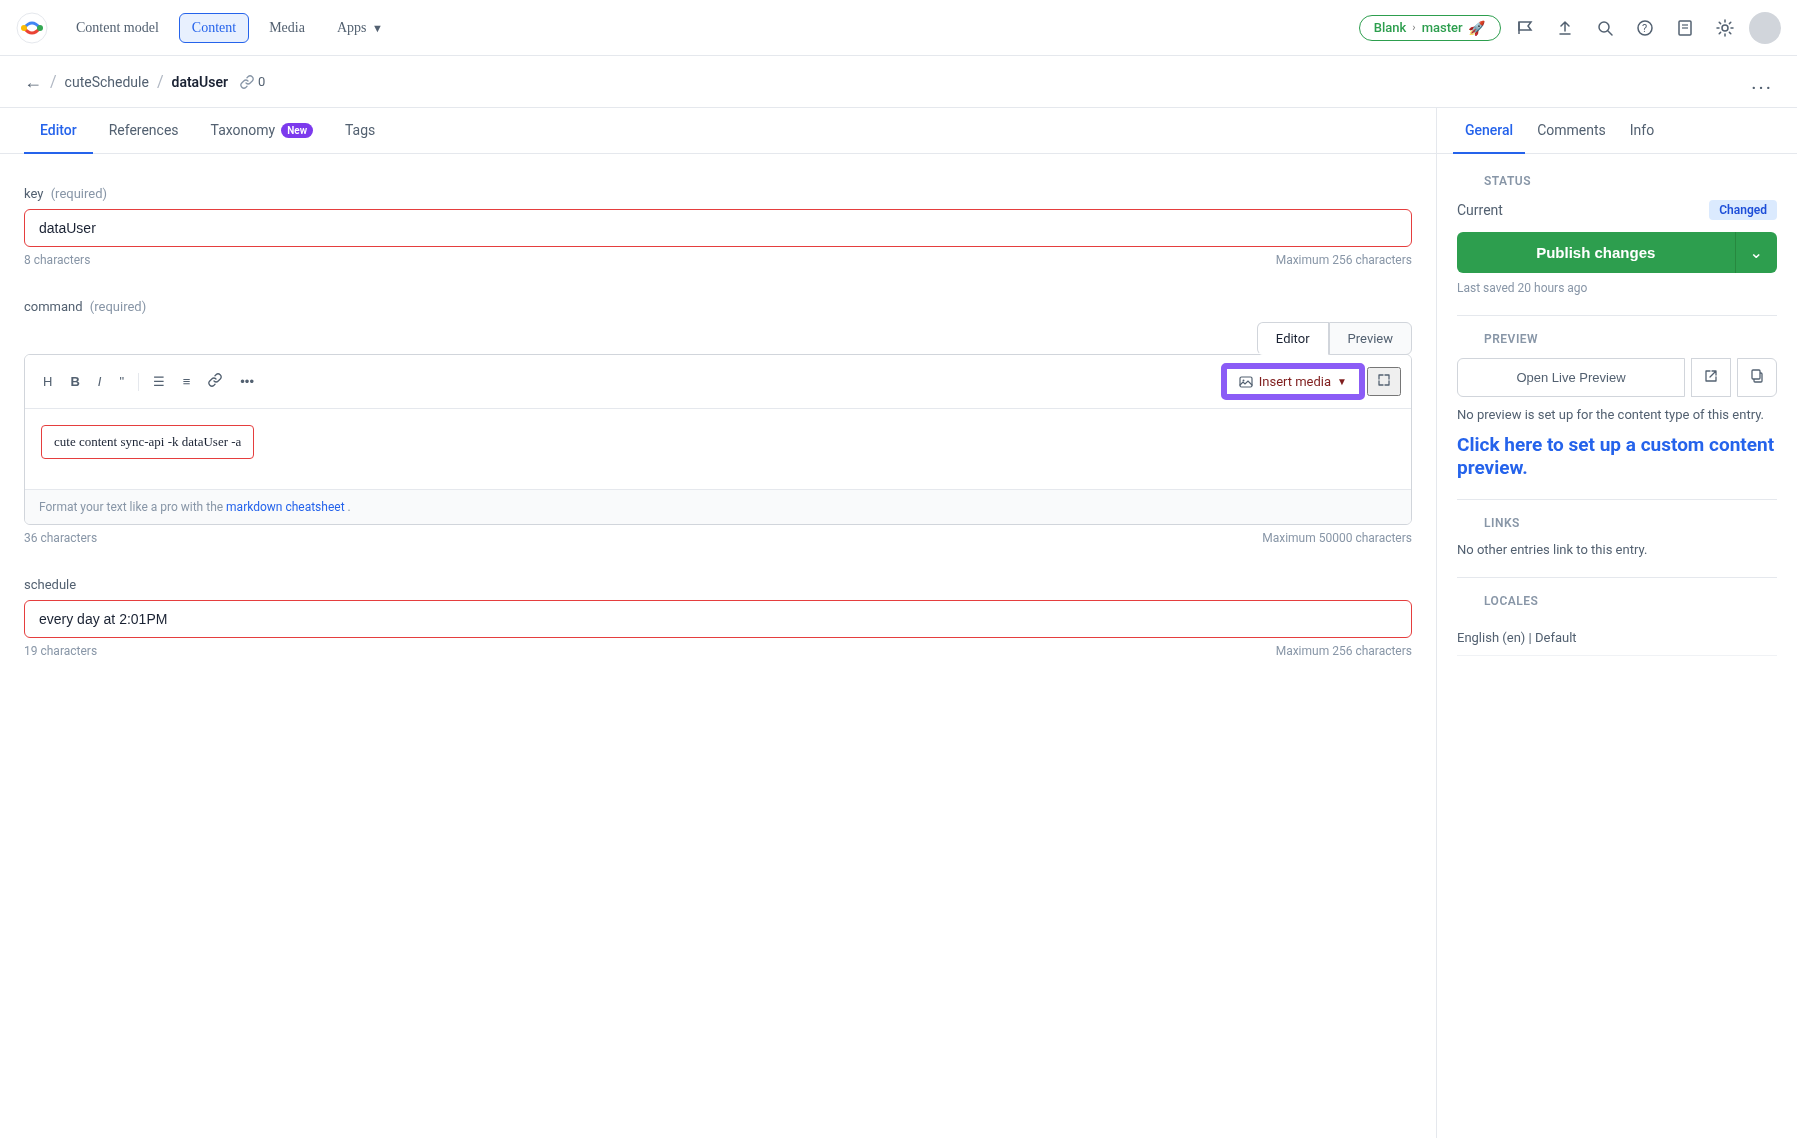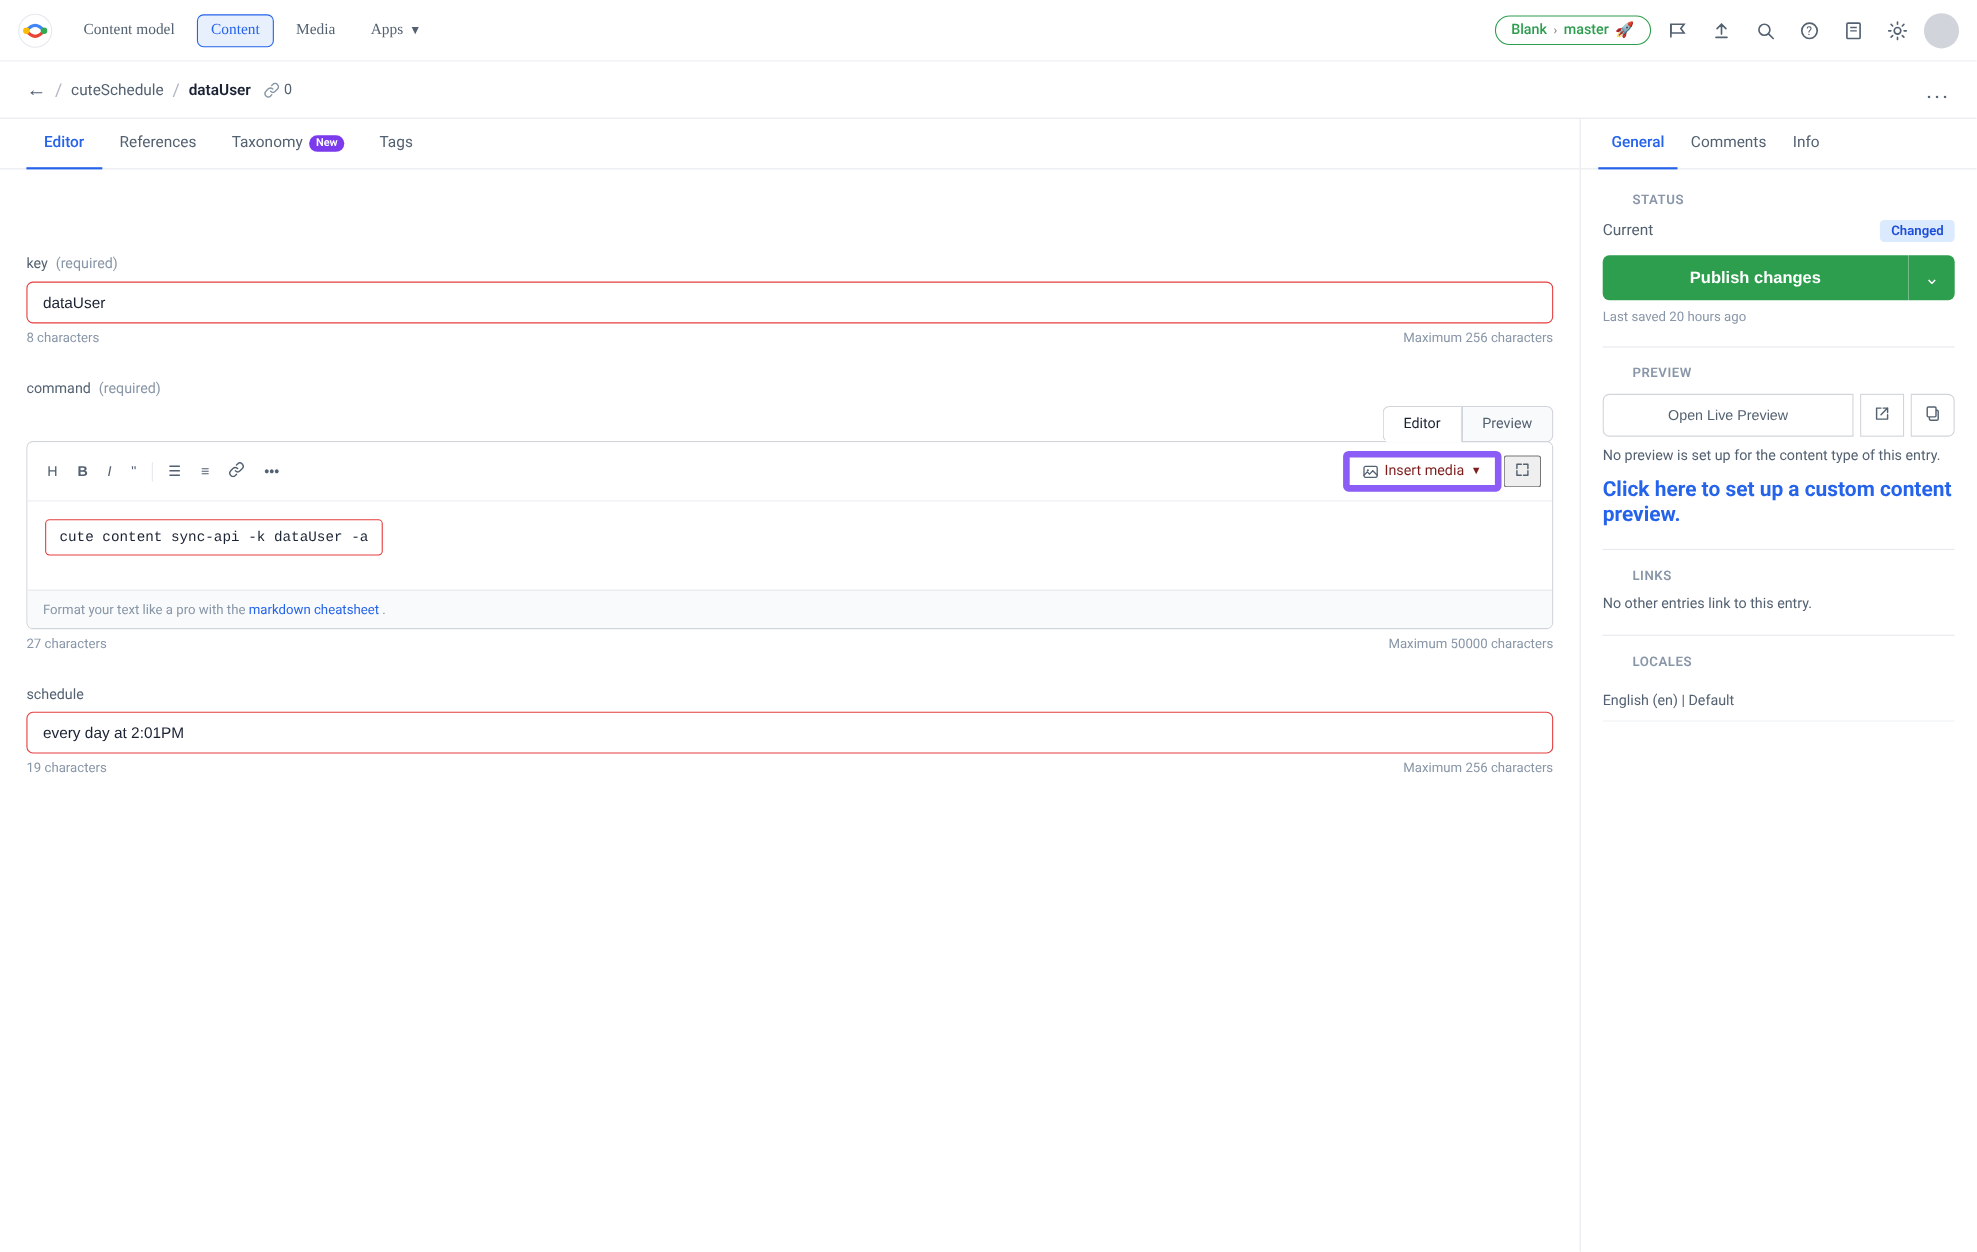--- a/index.html
+++ b/index.html
@@ -35,21 +35,21 @@
     .breadcrumb-link { color: #536171; cursor:pointer; }
     .breadcrumb-current { font-weight: 600; color: #1a2233; }
     .breadcrumb-ref { display:flex; align-items:center; gap:4px; color:#536171; font-size:13px; margin-left:4px; }
     .breadcrumb-spacer { flex:1; }
     .more-btn { cursor:pointer; color:#536171; font-size:20px; letter-spacing:2px; }
 
     
     .main-layout { display: flex; height: calc(1138px - 56px - 52px); }
 
     
-    .left-panel { flex: 1; display: flex; flex-direction: column; overflow: hidden; border-right: 1px solid #e5e8ed; gap: 47px; }
+    .left-panel { flex: 1; display: flex; flex-direction: column; overflow: hidden; border-right: 1px solid #e5e8ed; }
 
     
     .tabs-bar { display: flex; align-items: center; border-bottom: 1px solid #e5e8ed; padding: 0 24px; gap: 0; }
     .tab { padding: 14px 16px; cursor: pointer; color: #536171; font-size: 14px; border-bottom: 2px solid transparent; margin-bottom: -1px; display:flex; align-items:center; gap:6px; }
     .tab.active { color: #2563eb; border-bottom-color: #2563eb; font-weight: 500; }
     .badge-new { background: #7c3aed; color: #fff; font-size: 10px; font-weight: 600; padding: 2px 6px; border-radius: 10px; }
 
     
     .content-scroll { flex:1; overflow-y: auto; padding: 32px 24px; }
 
@@ -74,21 +74,21 @@
     .editor-toolbar { display:flex; align-items:center; gap:2px; padding: 8px 10px; border-bottom: 1px solid #e5e8ed; background:#fff; }
     .toolbar-btn { padding: 4px 8px; cursor:pointer; border-radius:3px; color:#536171; font-size:13px; border:none; background:none; }
     .toolbar-sep { width:1px; height:18px; background:#e5e8ed; margin:0 4px; }
     .toolbar-spacer { flex:1; }
     .insert-media-btn {
       display:flex; align-items:center; gap:6px; border: 6px solid #8b5cf6; border-radius:5px;
       padding: 5px 12px; cursor:pointer; font-size:13px; color:#7f1d1d; background:#fff;
     }
     .expand-btn { padding:4px 8px; cursor:pointer; color:#536171; font-size:14px; }
     .editor-body { padding: 16px; min-height: 80px; background:#fff; }
-    .code-block { background:#fff; border: 1.5px solid #e53e3e; border-radius:4px; padding: 8px 12px; font-family: Liberation Mono, monospace; font-size:13px; color:#1a2233; display:inline-block; }
+    .code-block { background:#fff; border: 1.5px solid #e53e3e; border-radius:4px; padding: 8px 12px; font-family: Liberation Serif, serif; font-size:13px; color:#1a2233; display:inline-block; }
     .editor-footer { padding: 10px 14px; background:#f9fafb; border-top:1px solid #e5e8ed; font-size:12px; color:#8896a7; }
     .editor-footer a { color:#2563eb; text-decoration:none;margin-top:15px; }
 
     
     .right-panel { width: 360px; flex-shrink:0; display:flex; flex-direction:column; }
     .right-tabs { display:flex; border-bottom:1px solid #e5e8ed; padding: 0 16px; }
     .right-tab { padding: 14px 12px; cursor:pointer; font-size:14px; color:#536171; border-bottom:2px solid transparent; margin-bottom:-1px; }
     .right-tab.active { color:#2563eb; border-bottom-color:#2563eb; font-weight:500; }
     .right-content { flex:1; overflow-y:auto; padding: 20px 20px; }
 
@@ -301,21 +301,21 @@
           </div>
 
           <div class="editor-footer">
             <span>Format your text like a pro with the</span>
             <a href="#">markdown cheatsheet</a>
             <span>.</span>
           </div>
         </div>
 
         <div class="field-meta">
-          <span>27 characters</span>
+          <span>36 characters</span>
           <span>Maximum 50000 characters</span>
         </div>
       </div>
 
       <div class="field-group">
         <div class="field-label">
           <span>schedule</span>
         </div>
         <input type="text" class="field-input highlighted" value="every day at 2:01PM" style="">
         <div class="field-meta">

